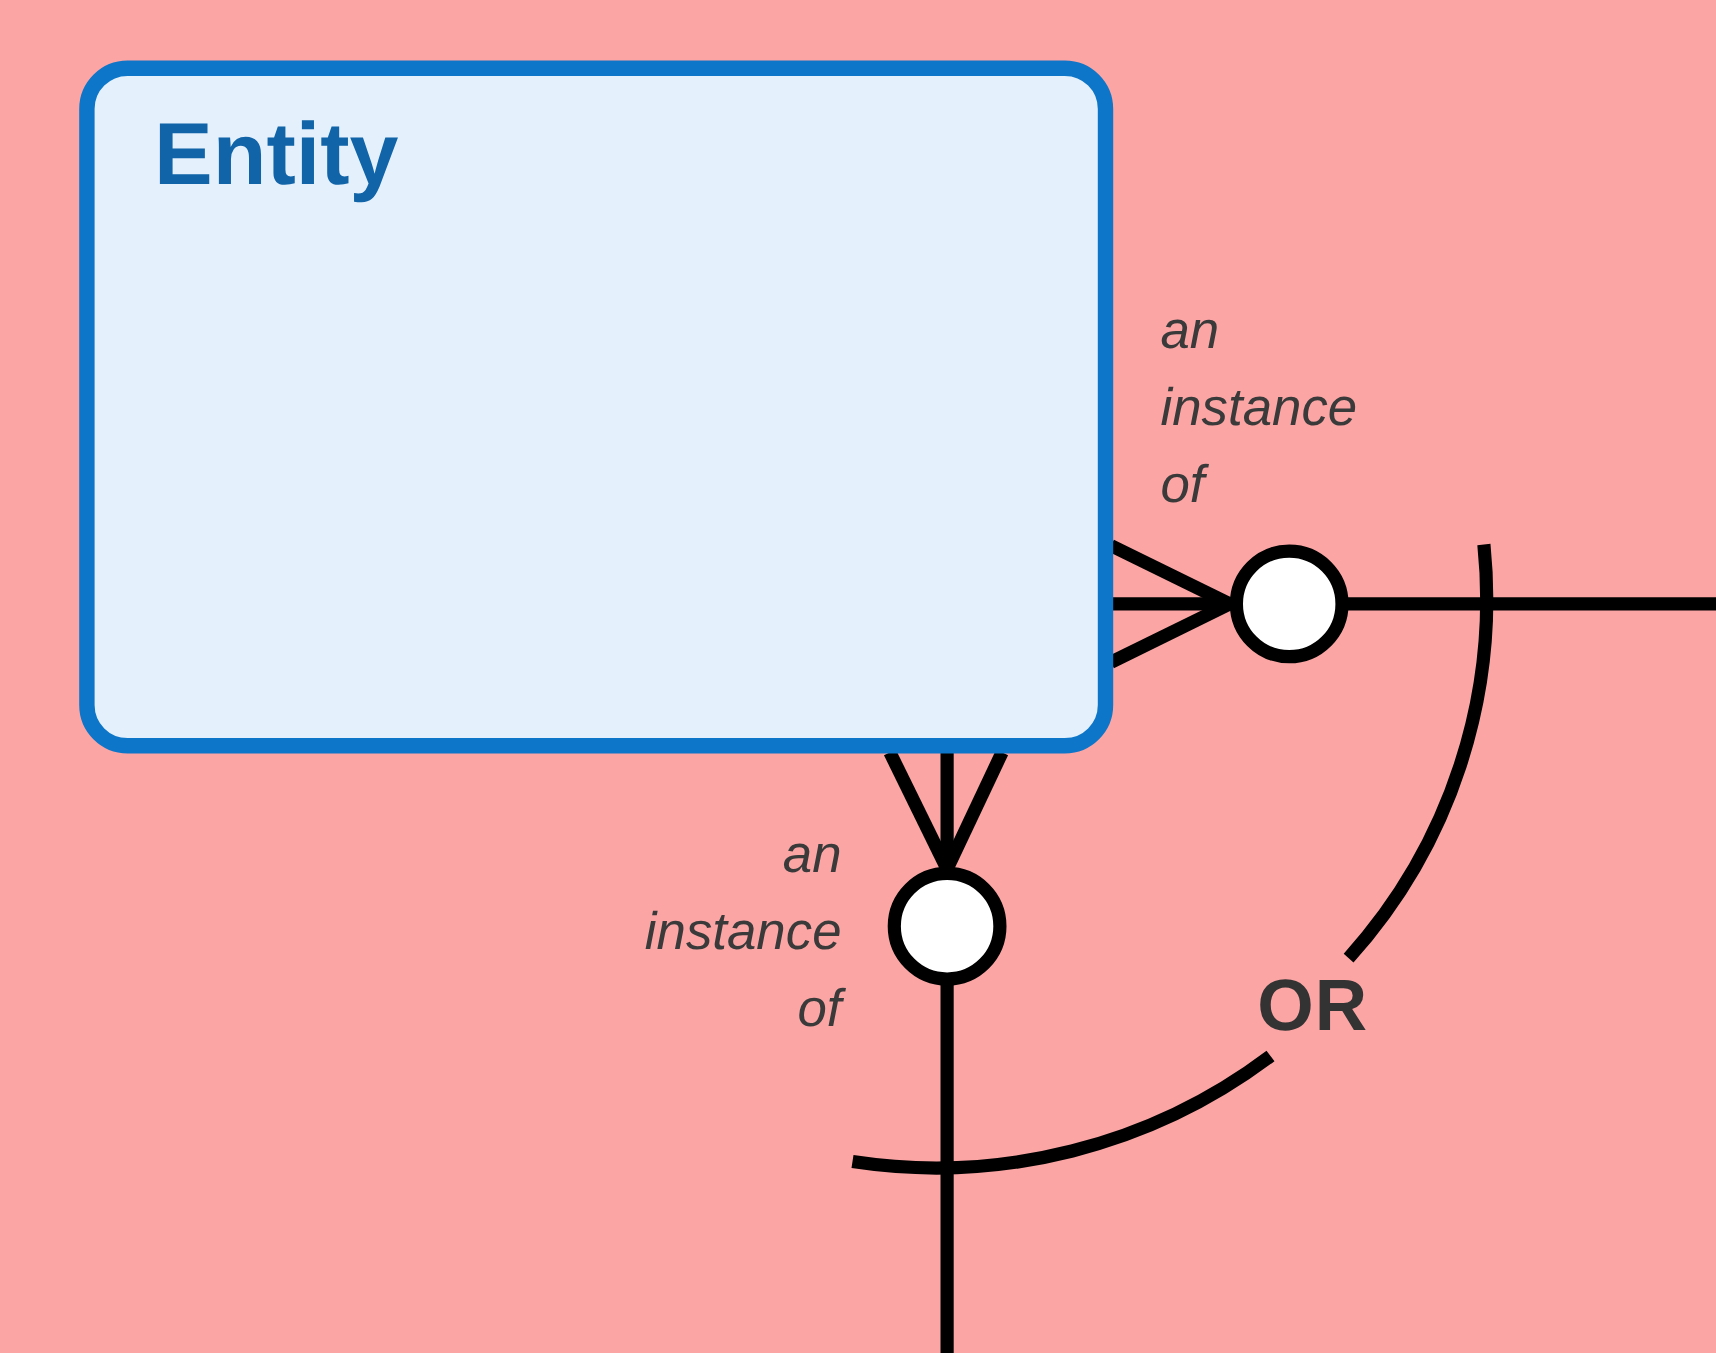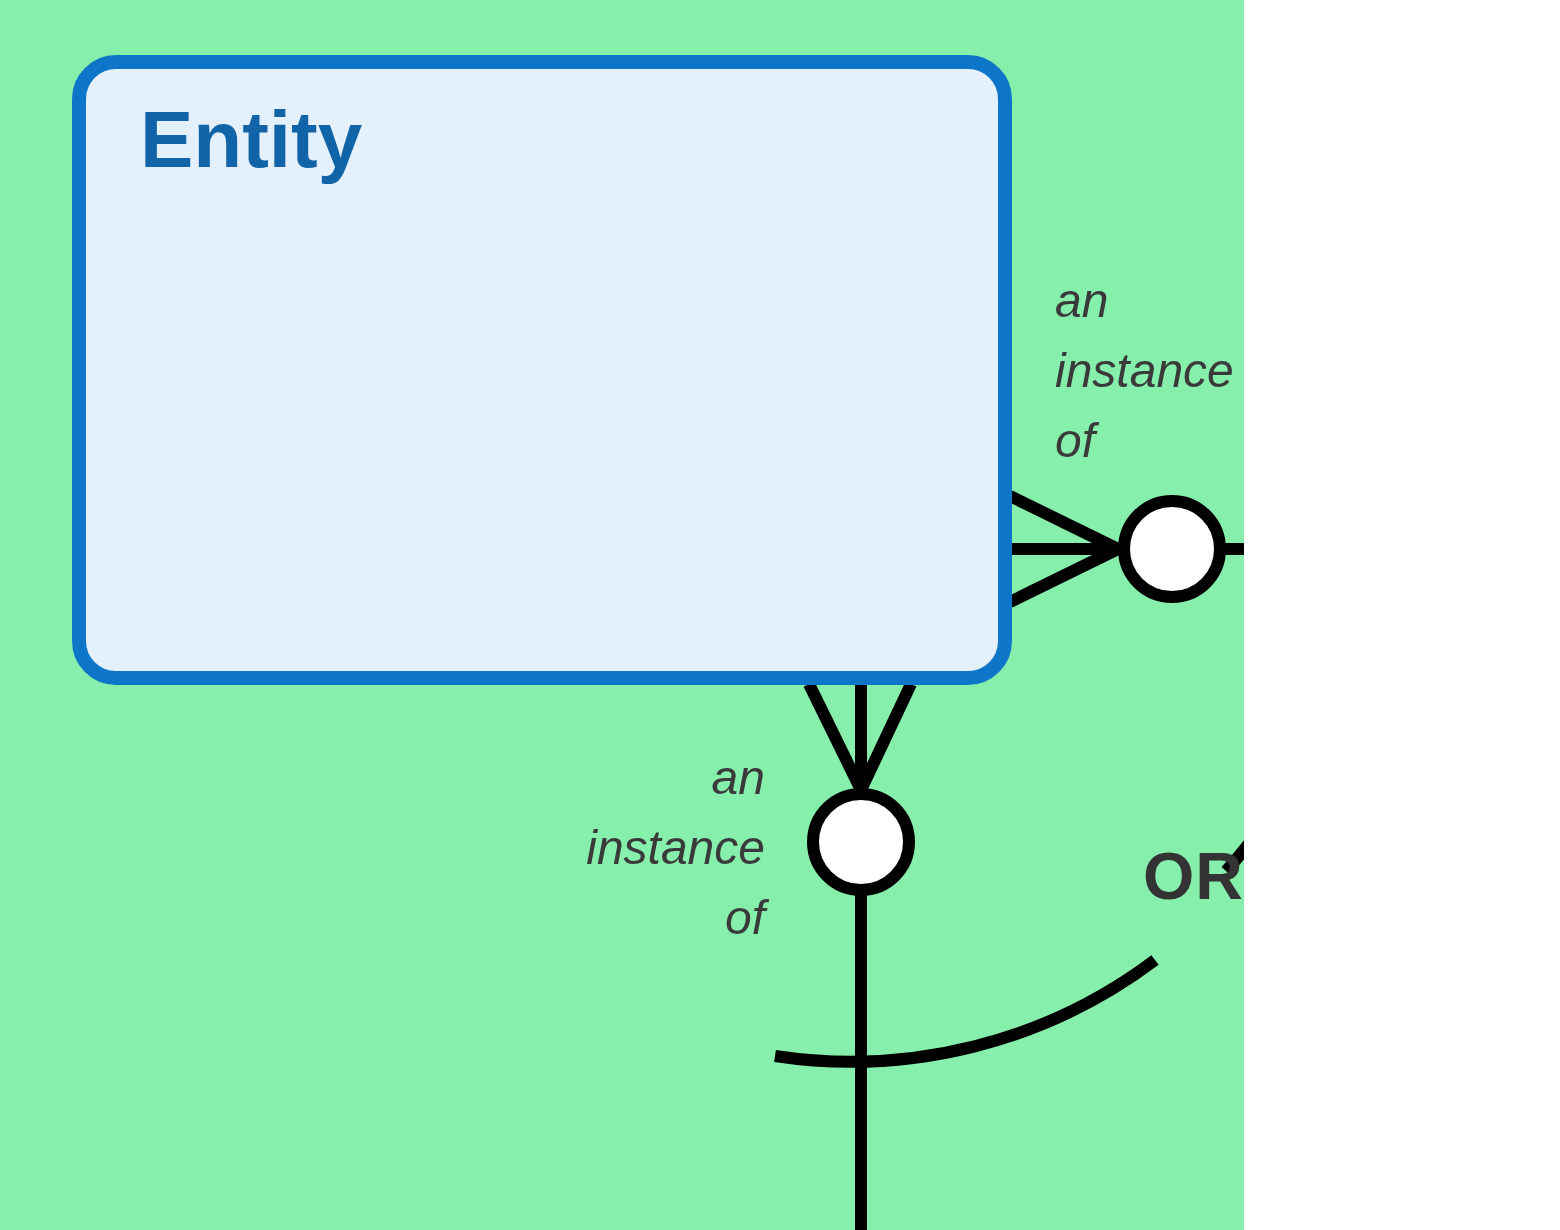--- a/index.html
+++ b/index.html
@@ -3,23 +3,23 @@
 <meta charset="utf-8">
 <style>
   html, body {
     margin: 0;
     padding: 0;
     background: #ffffff;
     font-family: "Liberation Sans", sans-serif;
   }
   .canvas {
     position: relative;
-    width: 1244px;
+    width: 1560px;
     height: 1230px;
-    background: #86efac;
+    background: #fca5a5;
     overflow: hidden;
     text-decoration: underline;
   }
   .connector-layer {
     position: absolute;
     left: 0;
     top: 0;
     width: 1560px;
     height: 1230px;
   }
@@ -67,21 +67,21 @@
   }
   .rel-label-bottom {
     left: 365px;
     top: 743px;
     width: 400px;
     text-align: right;
   }
   .or-label {
     position: absolute;
     left: 1143px;
-    top: 843px;
+    top: 880px;
     font-size: 66px;
     line-height: 1;
     font-weight: bold;
     color: #333333;
     letter-spacing: 1px;
   }
 </style>
 </head>
 <body>
 

